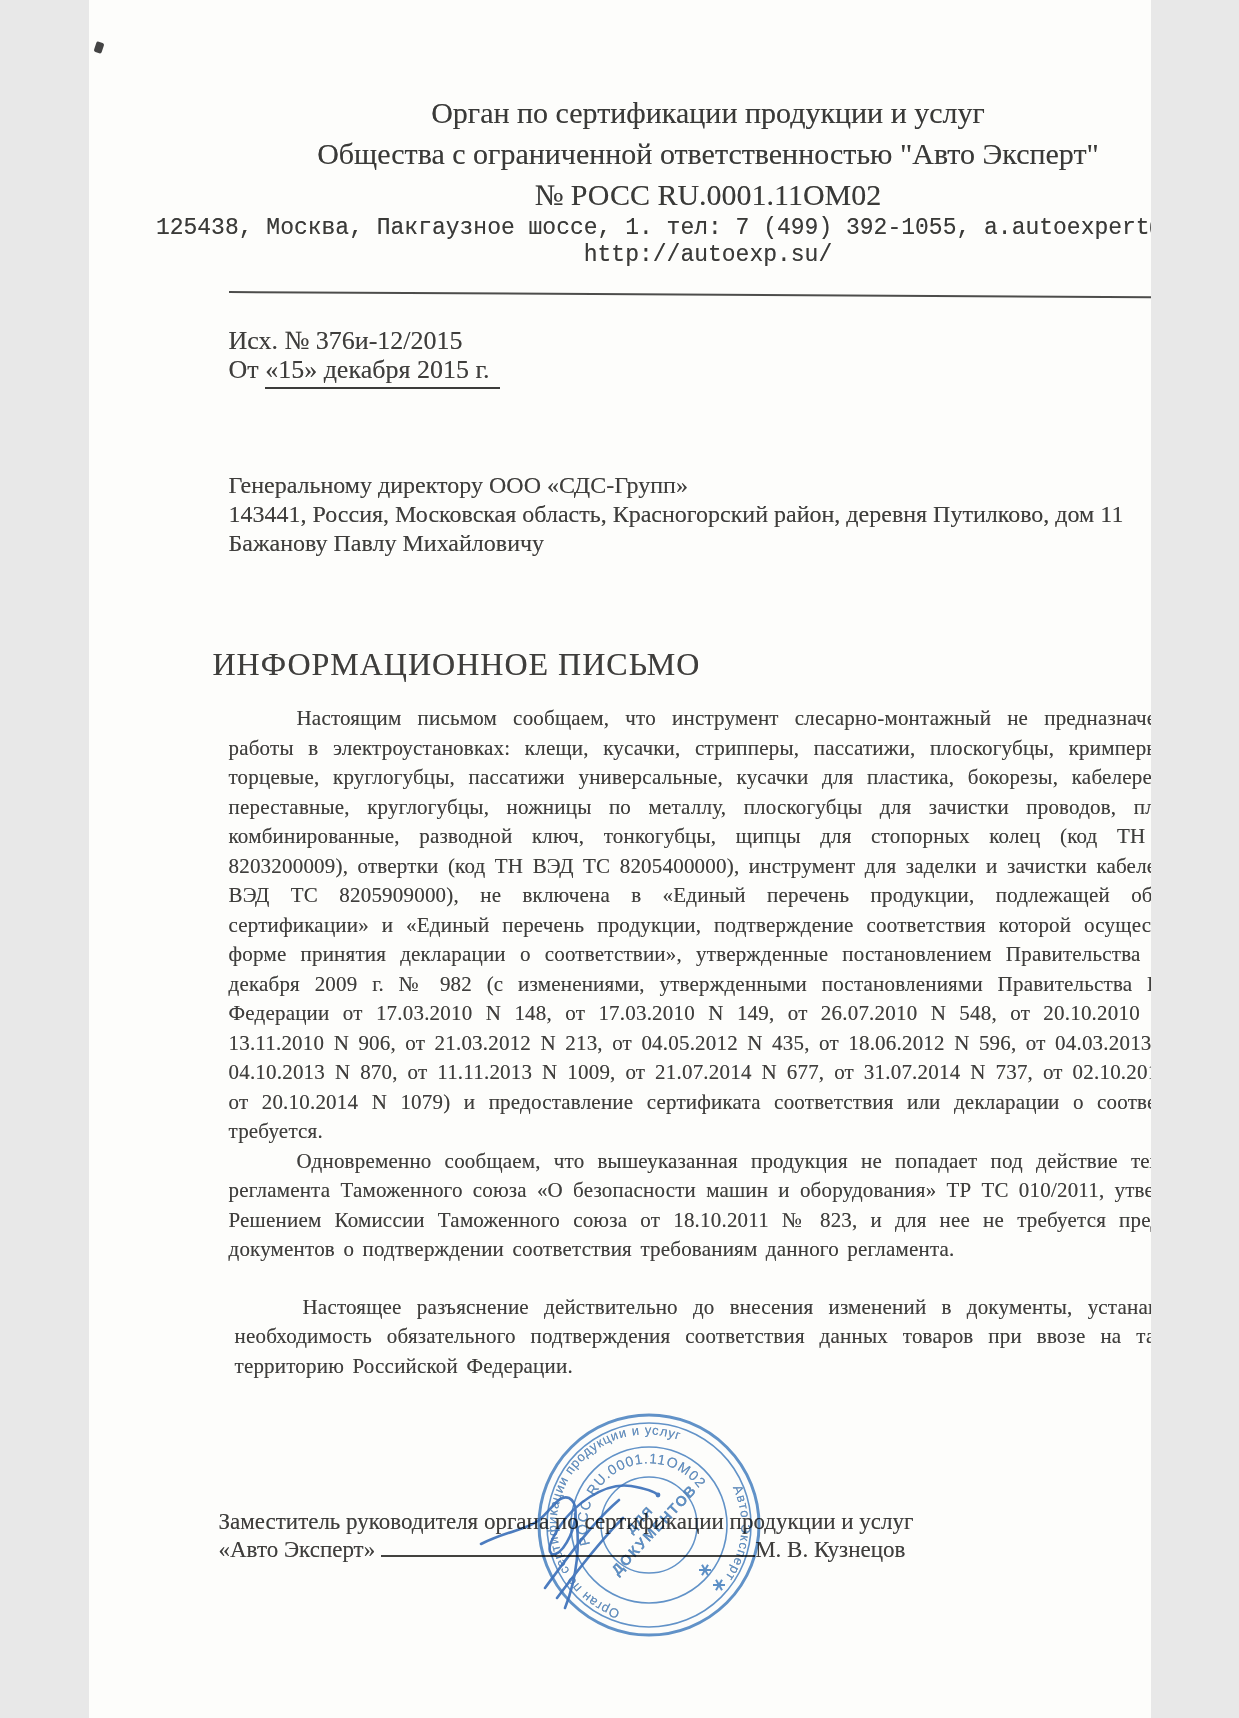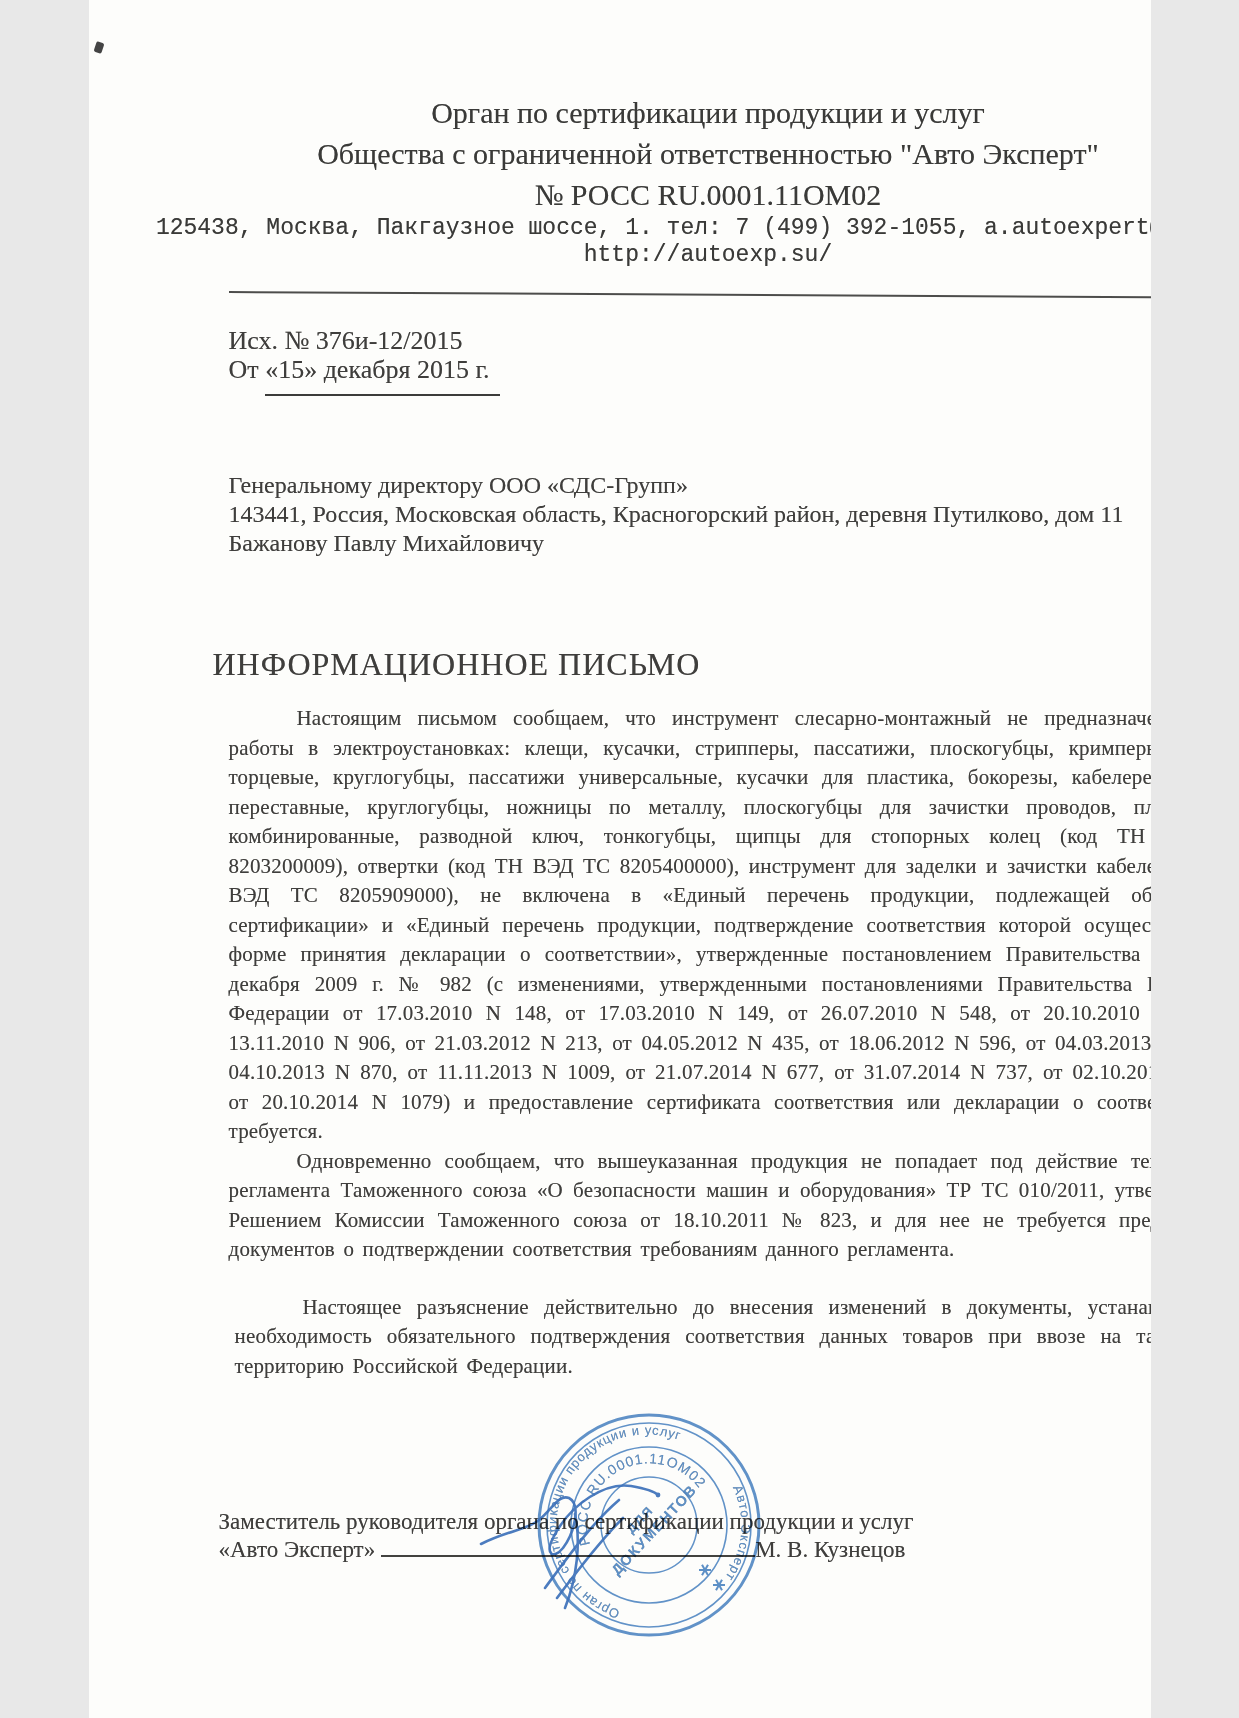--- a/index.html
+++ b/index.html
@@ -23,21 +23,21 @@
     text-align:center;color:#3a3a38;
   }
   .lh-line{font-size:30px;line-height:41px;}
   .lh-contact{font-size:23px;line-height:27px;font-family:Liberation Mono, monospace;}
   .rule{
     position:absolute;top:291px;left:140px;width:1024px;height:0;
     border-top:2px solid #4d4d4b;
     transform:rotate(0.33deg);transform-origin:left center;
   }
   .ref{position:absolute;top:326px;left:140px;font-size:26px;line-height:29px;}
-  .underlined{border-bottom:2px solid #3c3c3a;padding:0 10px 10px 0;}
+  .underlined{border-bottom:2px solid #3c3c3a;padding:0 10px 3px 0;}
   .addressee{
     position:absolute;top:471px;left:140px;width:1024px;
     font-size:24px;line-height:29px;
   }
   .doc-title{
     position:absolute;top:646px;left:124px;width:1024px;
     text-align:left;font-size:32px;letter-spacing:1px;
   }
   .body-text{position:absolute;top:704px;left:140px;width:1024px;}
   .body-text p{

